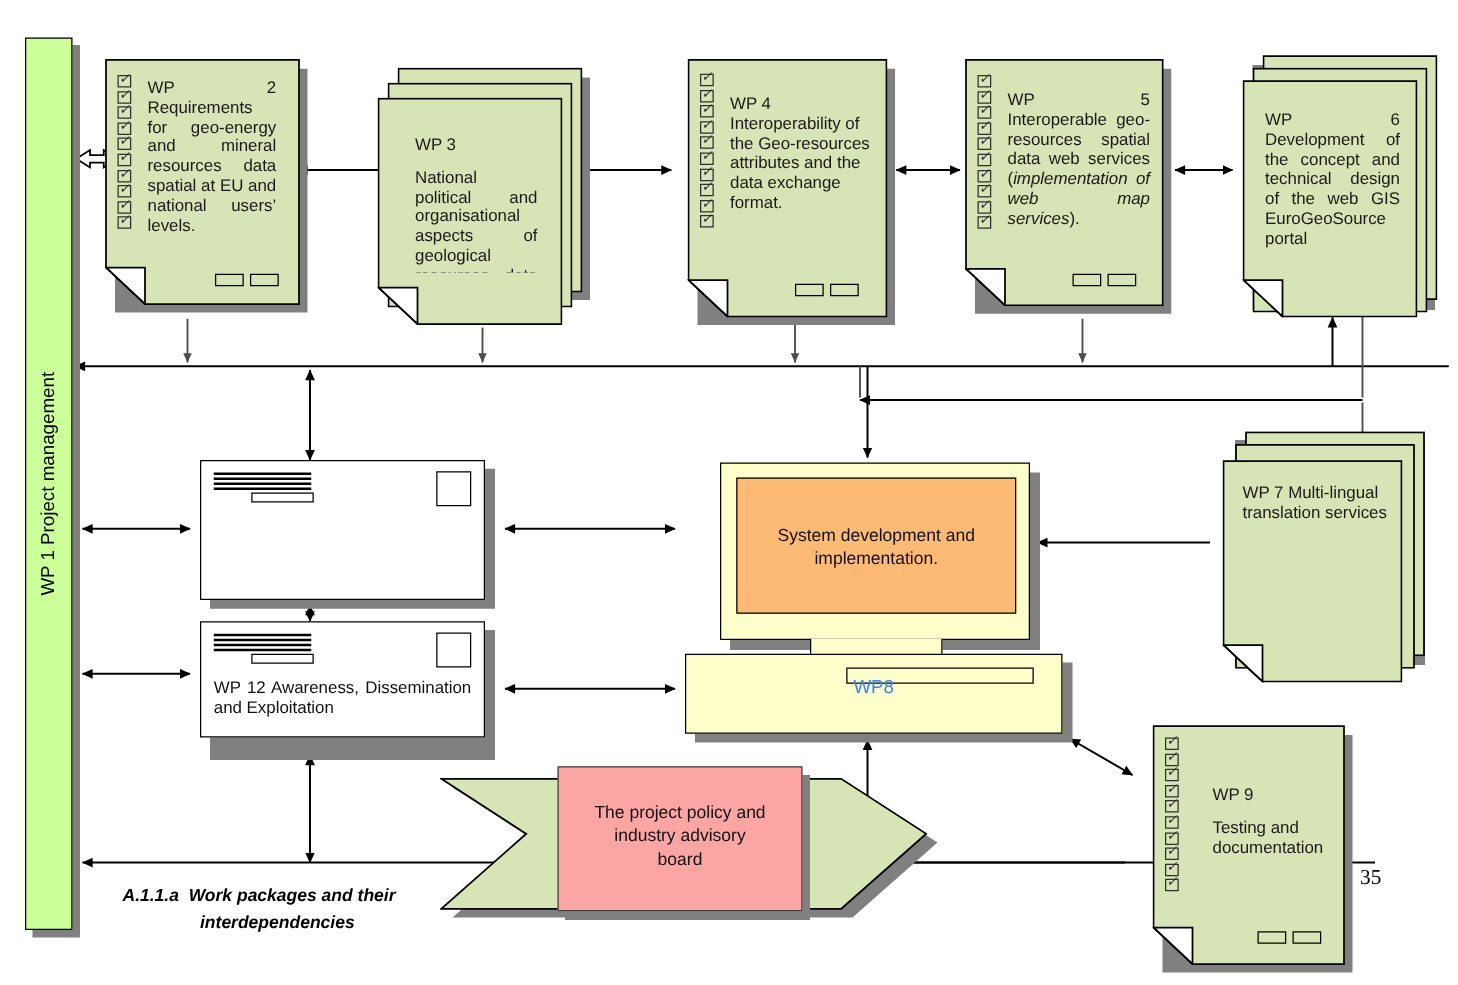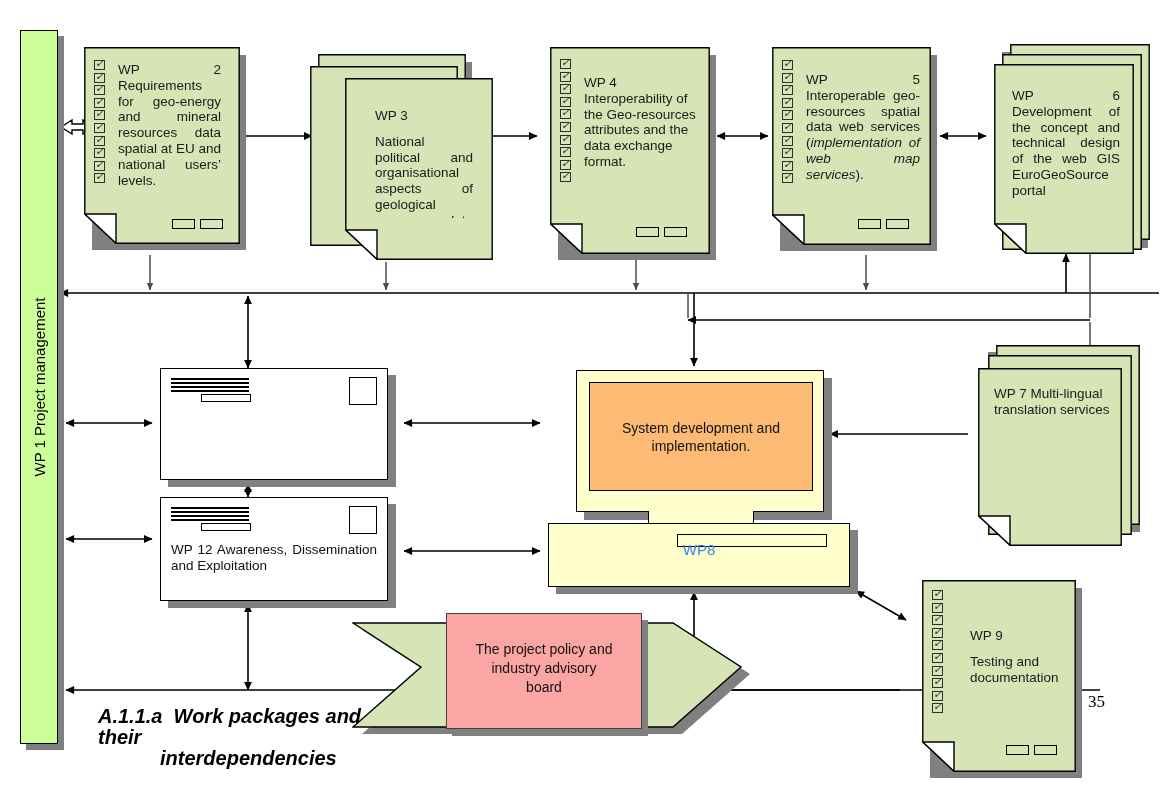--- a/index.html
+++ b/index.html
@@ -56,21 +56,21 @@
   .base .slot{position:absolute;width:148px;height:11px;border:1px solid #000;background:#FFFFCC;right:22px;top:10px;}
 
   
   .shadow{background:#808080;}
 
   
   .ribbonbox{background:#fca5a5;border:1px solid #404040;}
   .ribbonbox .rt{position:absolute;left:0;right:0;top:26px;text-align:center;font-size:14px;line-height:19px;color:#111;}
 
   
-  .caption{position:absolute;font-style:italic;font-weight:bold;font-size:20px;line-height:21px;color:#000;}
+  .caption{position:absolute;font-style:italic;font-weight:bold;font-size:14px;line-height:21px;color:#000;}
   .caption .i1{display:block;}
   .caption .i2{display:block;padding-left:62px;}
 
   
   .pageno{position:absolute;font-family:"Liberation Serif",serif;font-size:17px;color:#000;}
 
   
   #links{position:absolute;left:0;top:0;width:1166px;height:788px;pointer-events:none;}
 </style>
 </head>
@@ -219,21 +219,21 @@
   <div class="docwrap" style="left:318px;top:54px;">
     <svg width="148" height="180" viewBox="0 0 148 180">
         <path d="M0.8,0.8 H147.2 V179.2 H0.8 Z" fill="#D6E4B6" stroke="#000" stroke-width="1.4"></path>
       </svg>
   </div>
   <div class="docwrap" style="left:310px;top:66px;">
     <svg width="148" height="180" viewBox="0 0 148 180">
         <path d="M0.8,0.8 H147.2 V179.2 H0.8 Z" fill="#D6E4B6" stroke="#000" stroke-width="1.4"></path>
       </svg>
   </div>
-  <div class="docwrap" style="left:302px;top:78px;margin-left:43px;">
+  <div class="docwrap" style="left:302px;top:78px;">
     <svg width="148" height="182" viewBox="0 0 148 182">
       <path d="M0.8,0.8 H147.2 V181.2 H32 L0.8,152 Z" fill="#D6E4B6" stroke="#000" stroke-width="1.4"></path>
       <path d="M0.8,152 H32 V181.2 Z" fill="#fff" stroke="#000" stroke-width="1.4"></path>
     </svg>
     <div class="doc-text" style="left:30px;top:30px;width:98px;height:110px;overflow:hidden;">
       <span class="hdr">WP 3</span>
       <span style="display:block;height:10px;"></span>
       <span>National political and organisational aspects of geological resources data management.</span>
     </div>
   </div>
@@ -388,21 +388,21 @@
       <u></u>
         <u></u>
         <u></u>
         <u></u>
       <div class="halfbox"></div>
     </div>
     <div class="sq"></div>
   </div>
 
   <div class="abs shadow" style="left:168px;top:504px;width:228px;height:104px;"></div>
-  <div class="abs winbox" style="left:160px;top:497px;width:228px;height:104px;">
+  <div class="abs winbox" style="left:160px;top:497px;width:228px;height:93px;">
     <div class="lines">
       <u></u>
         <u></u>
         <u></u>
         <u></u>
       <div class="halfbox"></div>
     </div>
     <div class="sq"></div>
     <div class="bodytxt" style="top:44px;">WP 12 Awareness, Dissemination and Exploitation</div>
   </div>

